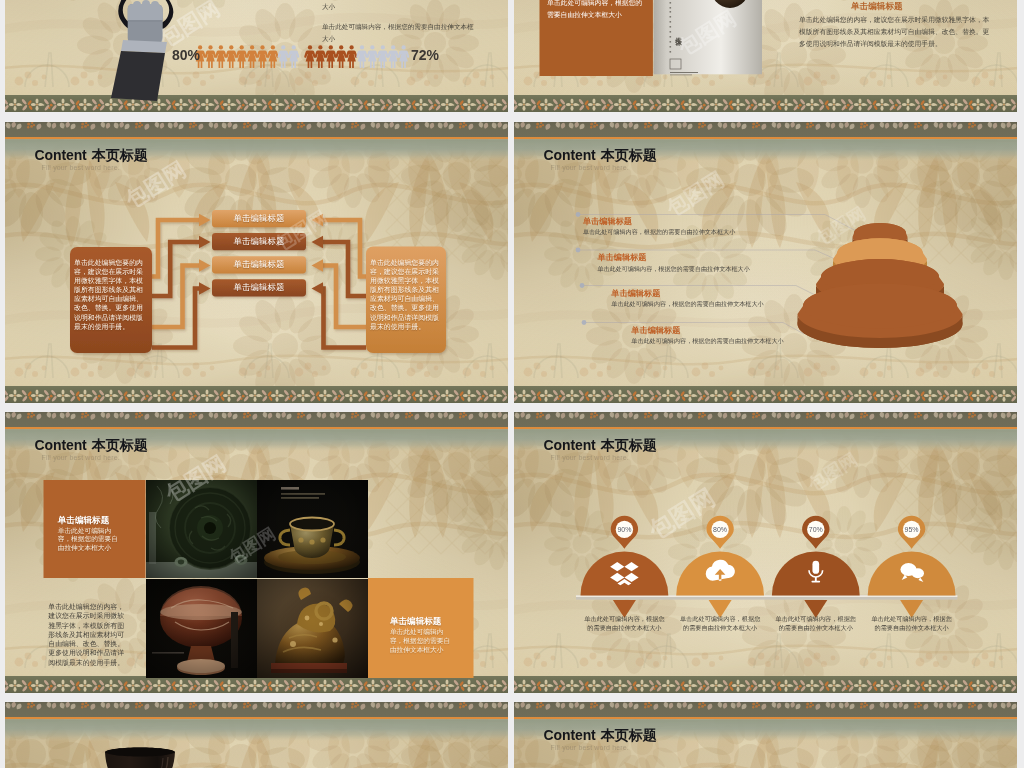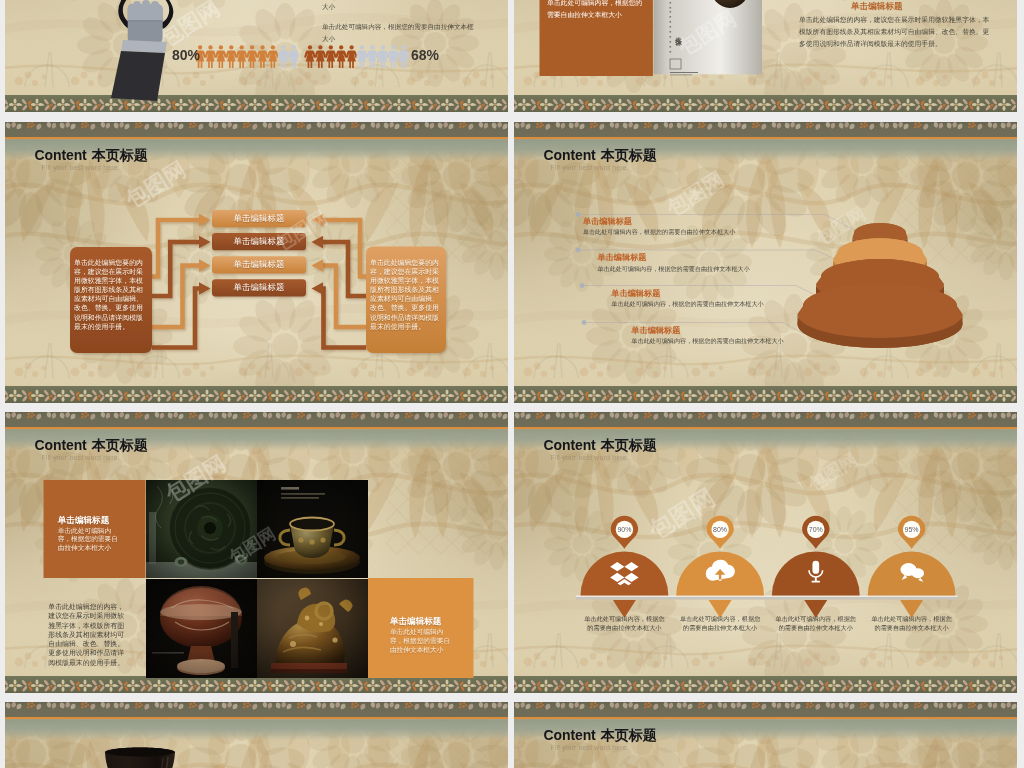--- a/index.html
+++ b/index.html
@@ -435,21 +435,21 @@
         <g transform="translate(388.20,234.80)" fill="#c4c9d6">
           <circle cx="0" cy="-18.4" r="2.15"></circle>
           <path d="M-2.3,-15.4 h4.6 q1.35,0 1.8,1.2 l1.5,4.6 q.36,1.2 -.72,1.56 q-1.08,.36 -1.44,-.84 l-.9,-2.8 -.4,0 2.1,7.5 h-2.0 l0,6.4 h-1.7 l0,-6.4 h-1.2 l0,6.4 h-1.7 l0,-6.4 h-2.0 l2.1,-7.5 -.4,0 -.9,2.8 q-.36,1.2 -1.44,.84 q-1.08,-.36 -.72,-1.56 l1.5,-4.6 q.45,-1.2 1.8,-1.2 Z"></path>
         </g>
         <g transform="translate(398.60,234.80)" fill="#c4c9d6">
           <circle cx="0" cy="-18.4" r="2.15"></circle>
           <path d="M-2.3,-15.4 h4.6 q1.35,0 1.8,1.2 l1.5,4.6 q.36,1.2 -.72,1.56 q-1.08,.36 -1.44,-.84 l-.9,-2.8 -.4,0 2.1,7.5 h-2.0 l0,6.4 h-1.7 l0,-6.4 h-1.2 l0,6.4 h-1.7 l0,-6.4 h-2.0 l2.1,-7.5 -.4,0 -.9,2.8 q-.36,1.2 -1.44,.84 q-1.08,-.36 -.72,-1.56 l1.5,-4.6 q.45,-1.2 1.8,-1.2 Z"></path>
         </g>
       </svg>
       <div class="pctbig" style="left:167px;top:217px">80%</div>
-      <div class="pctbig" style="left:406px;top:217px">68%</div>
+      <div class="pctbig" style="left:406px;top:217px">72%</div>
       <div class="s1p" style="left:317px;top:158px;width:152px">单击此处可编辑内容，根据您的需要自由拉伸文本框大小</div>
       <div class="s1p" style="left:317px;top:190px;width:152px">单击此处可编辑内容，根据您的需要自由拉伸文本框大小</div>
       <div class="wm" style="left:152px;top:178px;font-size:22px;transform:rotate(-32deg);color:rgba(255,255,255,0.3)">包图网</div>
     </div>
 <div class="slide" style="left:514px;top:-169px">
       <svg class="bg" width="503" height="281" viewBox="0 0 503 281">
         <defs>
  <linearGradient id="pg" x1="0" y1="0" x2="0" y2="1">
   <stop offset="0" stop-color="#ddd0ad"></stop>
             <stop offset=".10" stop-color="#e9dcb9"></stop>

